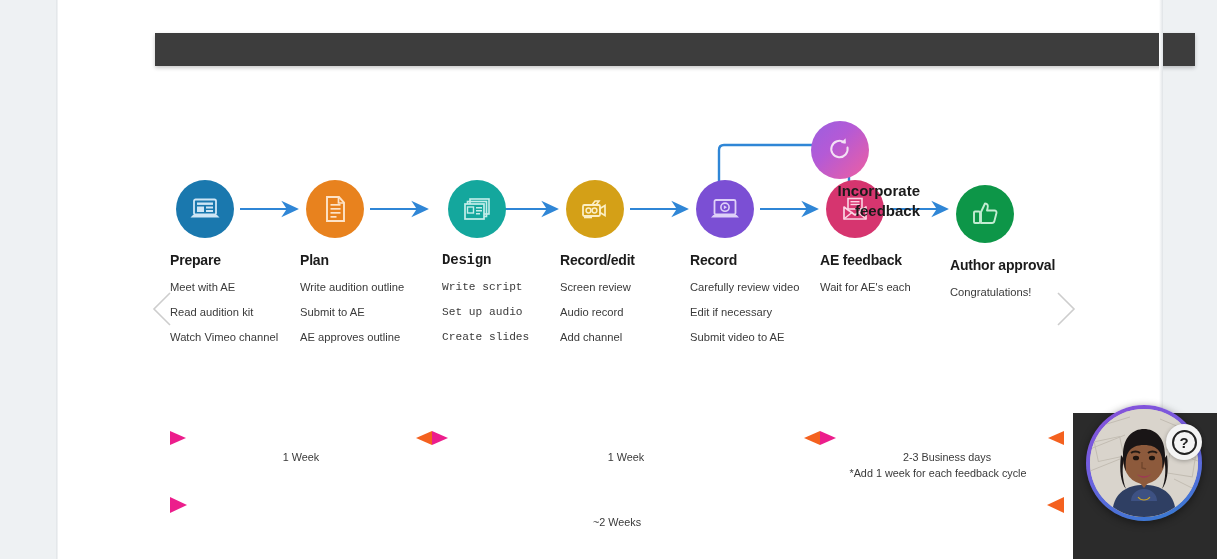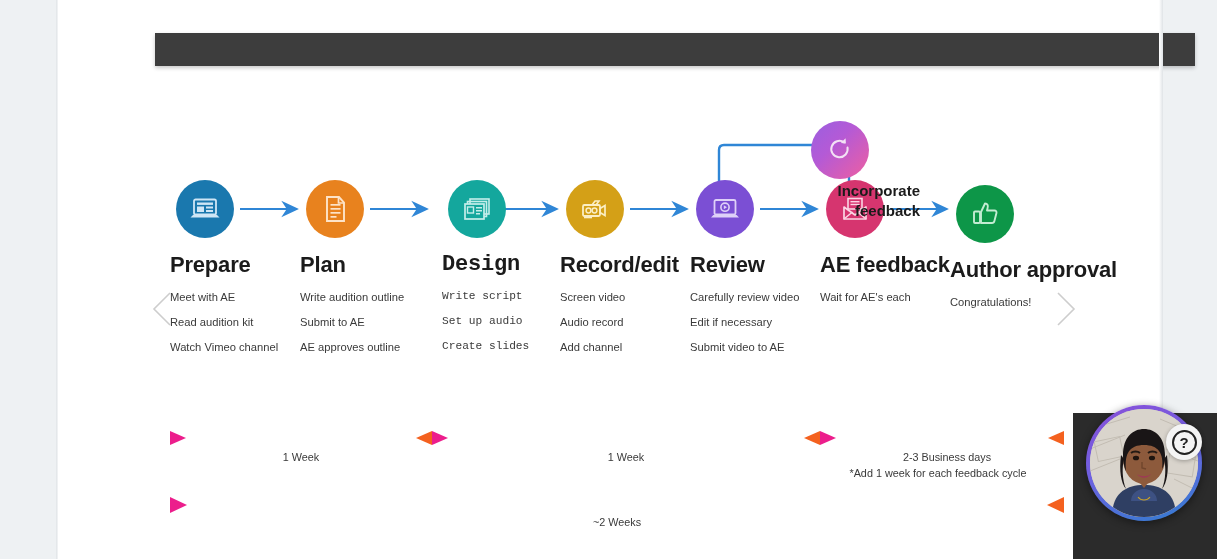--- a/index.html
+++ b/index.html
@@ -42,21 +42,21 @@
     text-align: left;
   }
   .circle {
     width: 58px; height: 58px; border-radius: 50%;
     display: flex; align-items: center; justify-content: center;
     margin-left: 6px;
   }
   .circle svg { display:block; }
   .step-title {
     margin-top: 14px;
-    font-size: 22px;
+    font-size: 14px;
     font-weight: bold;
     color: #1b1b1b;
     letter-spacing: -0.2px;
     white-space: nowrap;
   }
   .step-sub {
     margin-top: 13px;
     font-size: 11.2px;
     color: #3a3a3a;
     white-space: nowrap;
@@ -239,35 +239,35 @@
           <svg width="34" height="34" viewBox="0 0 34 34">
             <rect x="5" y="13" width="17" height="11" rx="1.4" fill="none" stroke="#fbeec4" stroke-width="1.8"></rect>
             <circle cx="10.5" cy="18.5" r="2.4" fill="none" stroke="#fbeec4" stroke-width="1.5"></circle>
             <circle cx="16.5" cy="18.5" r="2.4" fill="none" stroke="#fbeec4" stroke-width="1.5"></circle>
             <path d="M22,16.5 L27,13.5 L27,23.5 L22,20.5 Z" fill="none" stroke="#fbeec4" stroke-width="1.7"></path>
             <path d="M14,13 L17,9 L21,9 L18,13" fill="none" stroke="#fbeec4" stroke-width="1.6"></path>
             <rect x="6" y="24.5" width="8" height="1.8" fill="#fbeec4"></rect>
           </svg>
         </div>
         <div class="step-title">Record/edit</div>
-        <div class="step-sub">Screen video</div>
+        <div class="step-sub">Screen review</div>
         <div class="step-sub">Audio record</div>
         <div class="step-sub">Add channel</div>
       </div>
 
       <div class="step" style="left:632px;top:180px;">
         <div class="circle" style="background:#7b4fd4;">
           <svg width="34" height="34" viewBox="0 0 34 34">
             <rect x="6.5" y="8" width="21" height="14.5" rx="1.5" fill="none" stroke="#ded0f8" stroke-width="1.8"></rect>
             <circle cx="17" cy="15.2" r="4.1" fill="none" stroke="#ded0f8" stroke-width="1.6"></circle>
             <path d="M15.8,13.2 L19,15.2 L15.8,17.2 Z" fill="#ded0f8"></path>
             <path d="M3,25.5 L31,25.5 L28.6,23 L5.4,23 Z" fill="#ded0f8"></path>
           </svg>
         </div>
-        <div class="step-title">Review</div>
+        <div class="step-title">Record</div>
         <div class="step-sub">Carefully review video</div>
         <div class="step-sub">Edit if necessary</div>
         <div class="step-sub">Submit video to AE</div>
       </div>
 
       <div class="step" style="left:762px;top:180px;">
         <div class="circle" style="background:#d6356f;">
           <svg width="34" height="34" viewBox="0 0 34 34">
             <rect x="10" y="6.5" width="14" height="10.5" fill="none" stroke="#fbd5e3" stroke-width="1.6"></rect>
             <rect x="12.5" y="9" width="9" height="1.4" fill="#fbd5e3"></rect>

